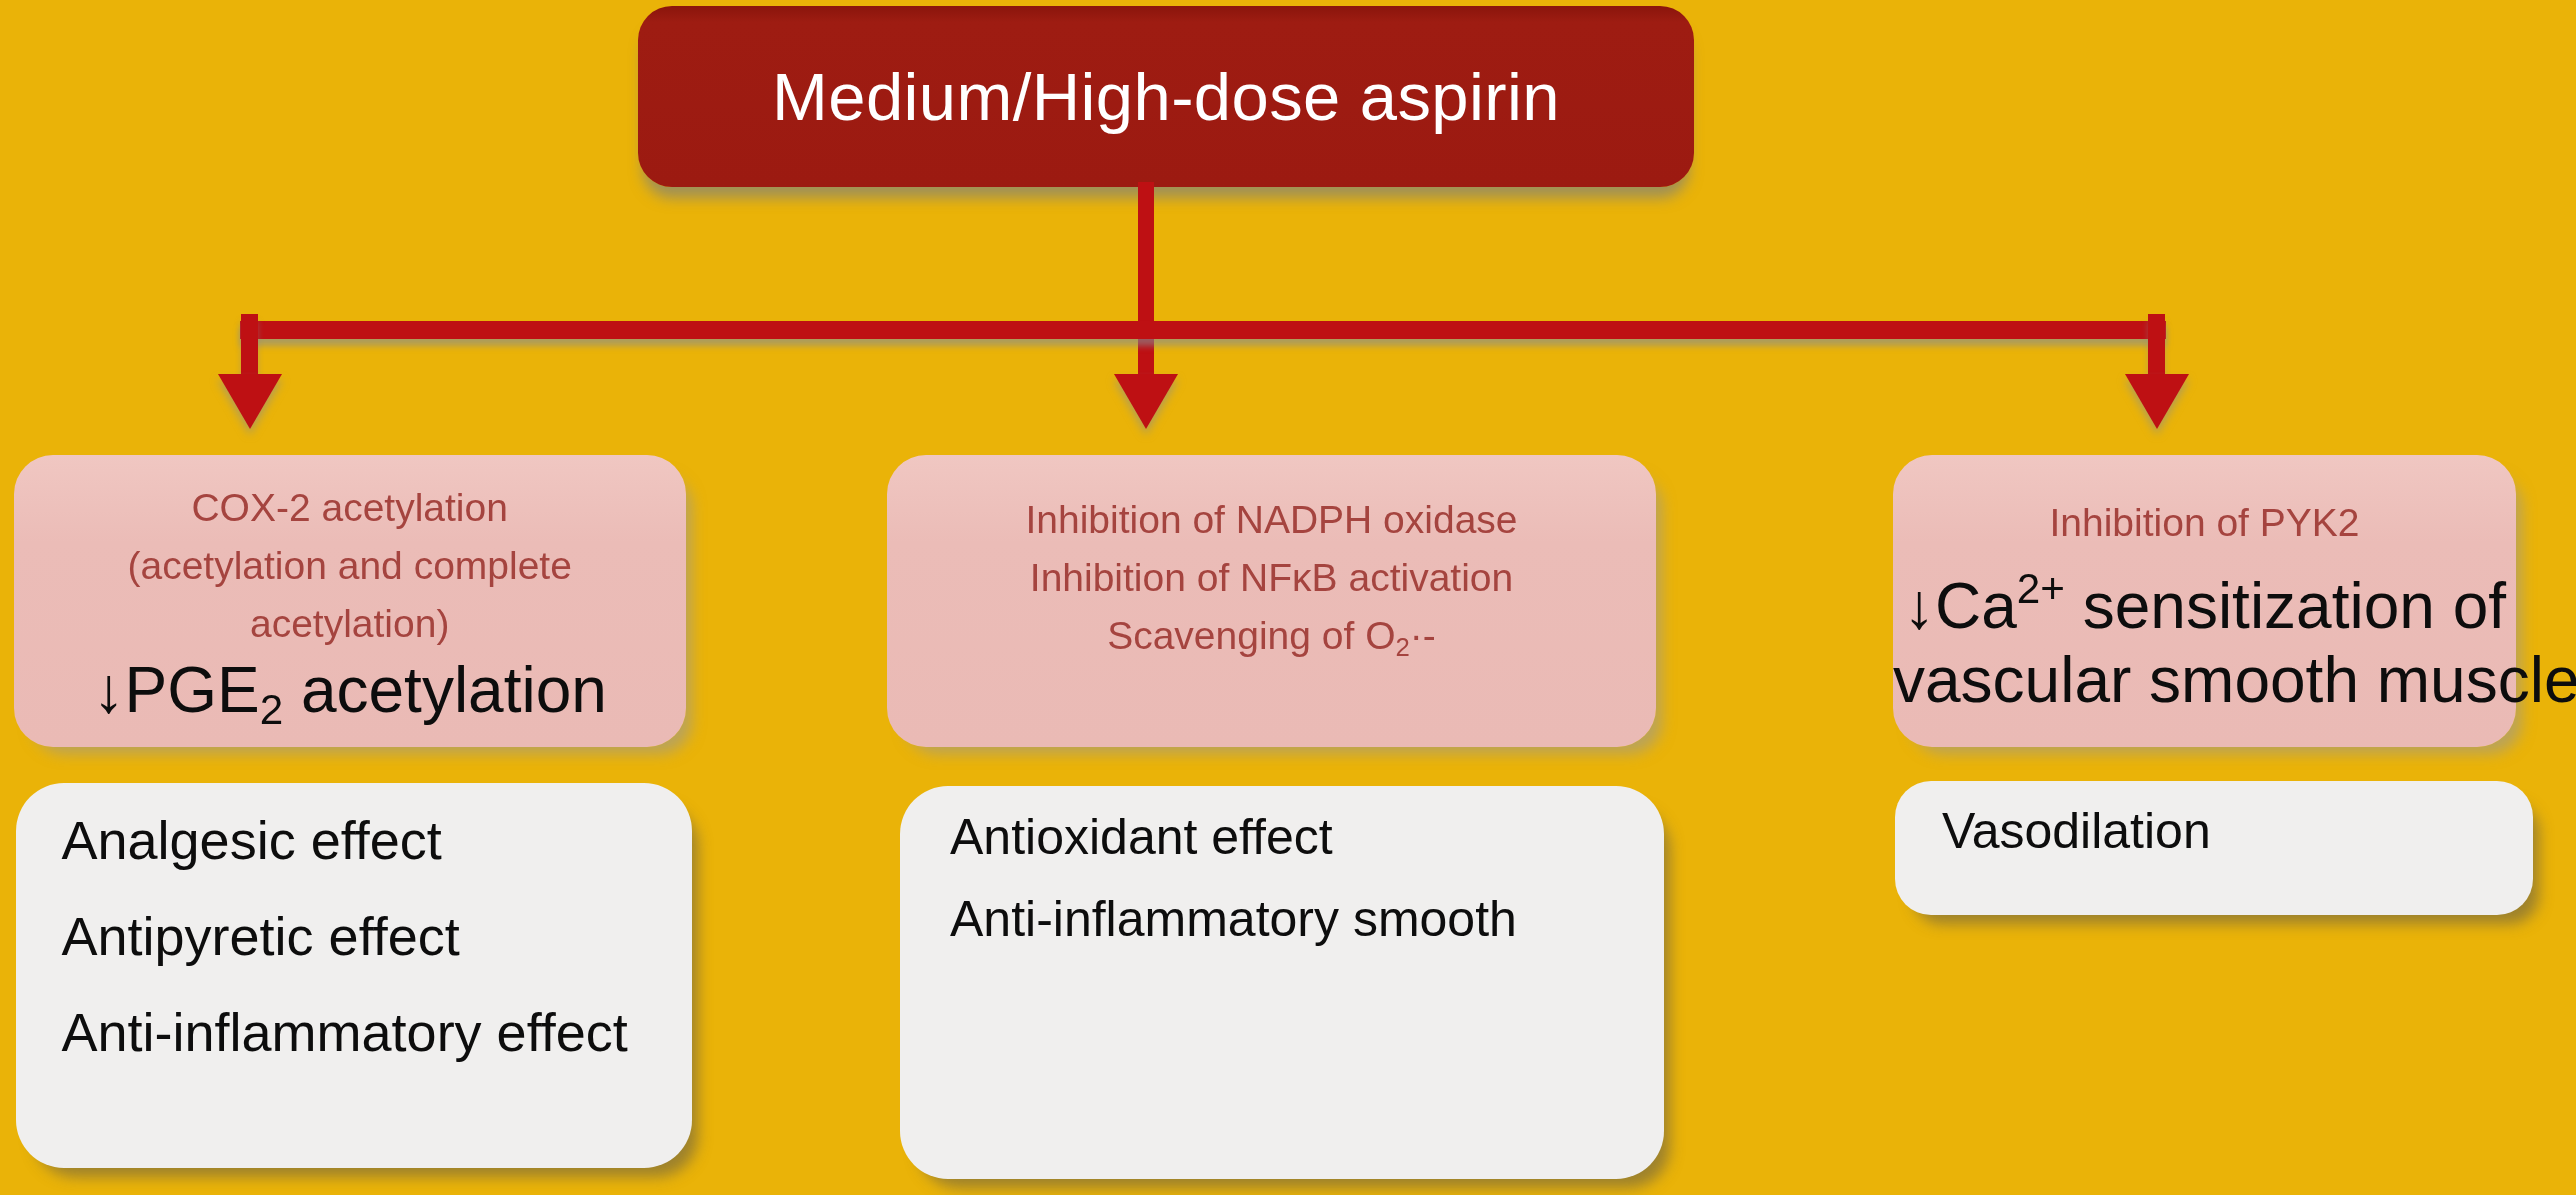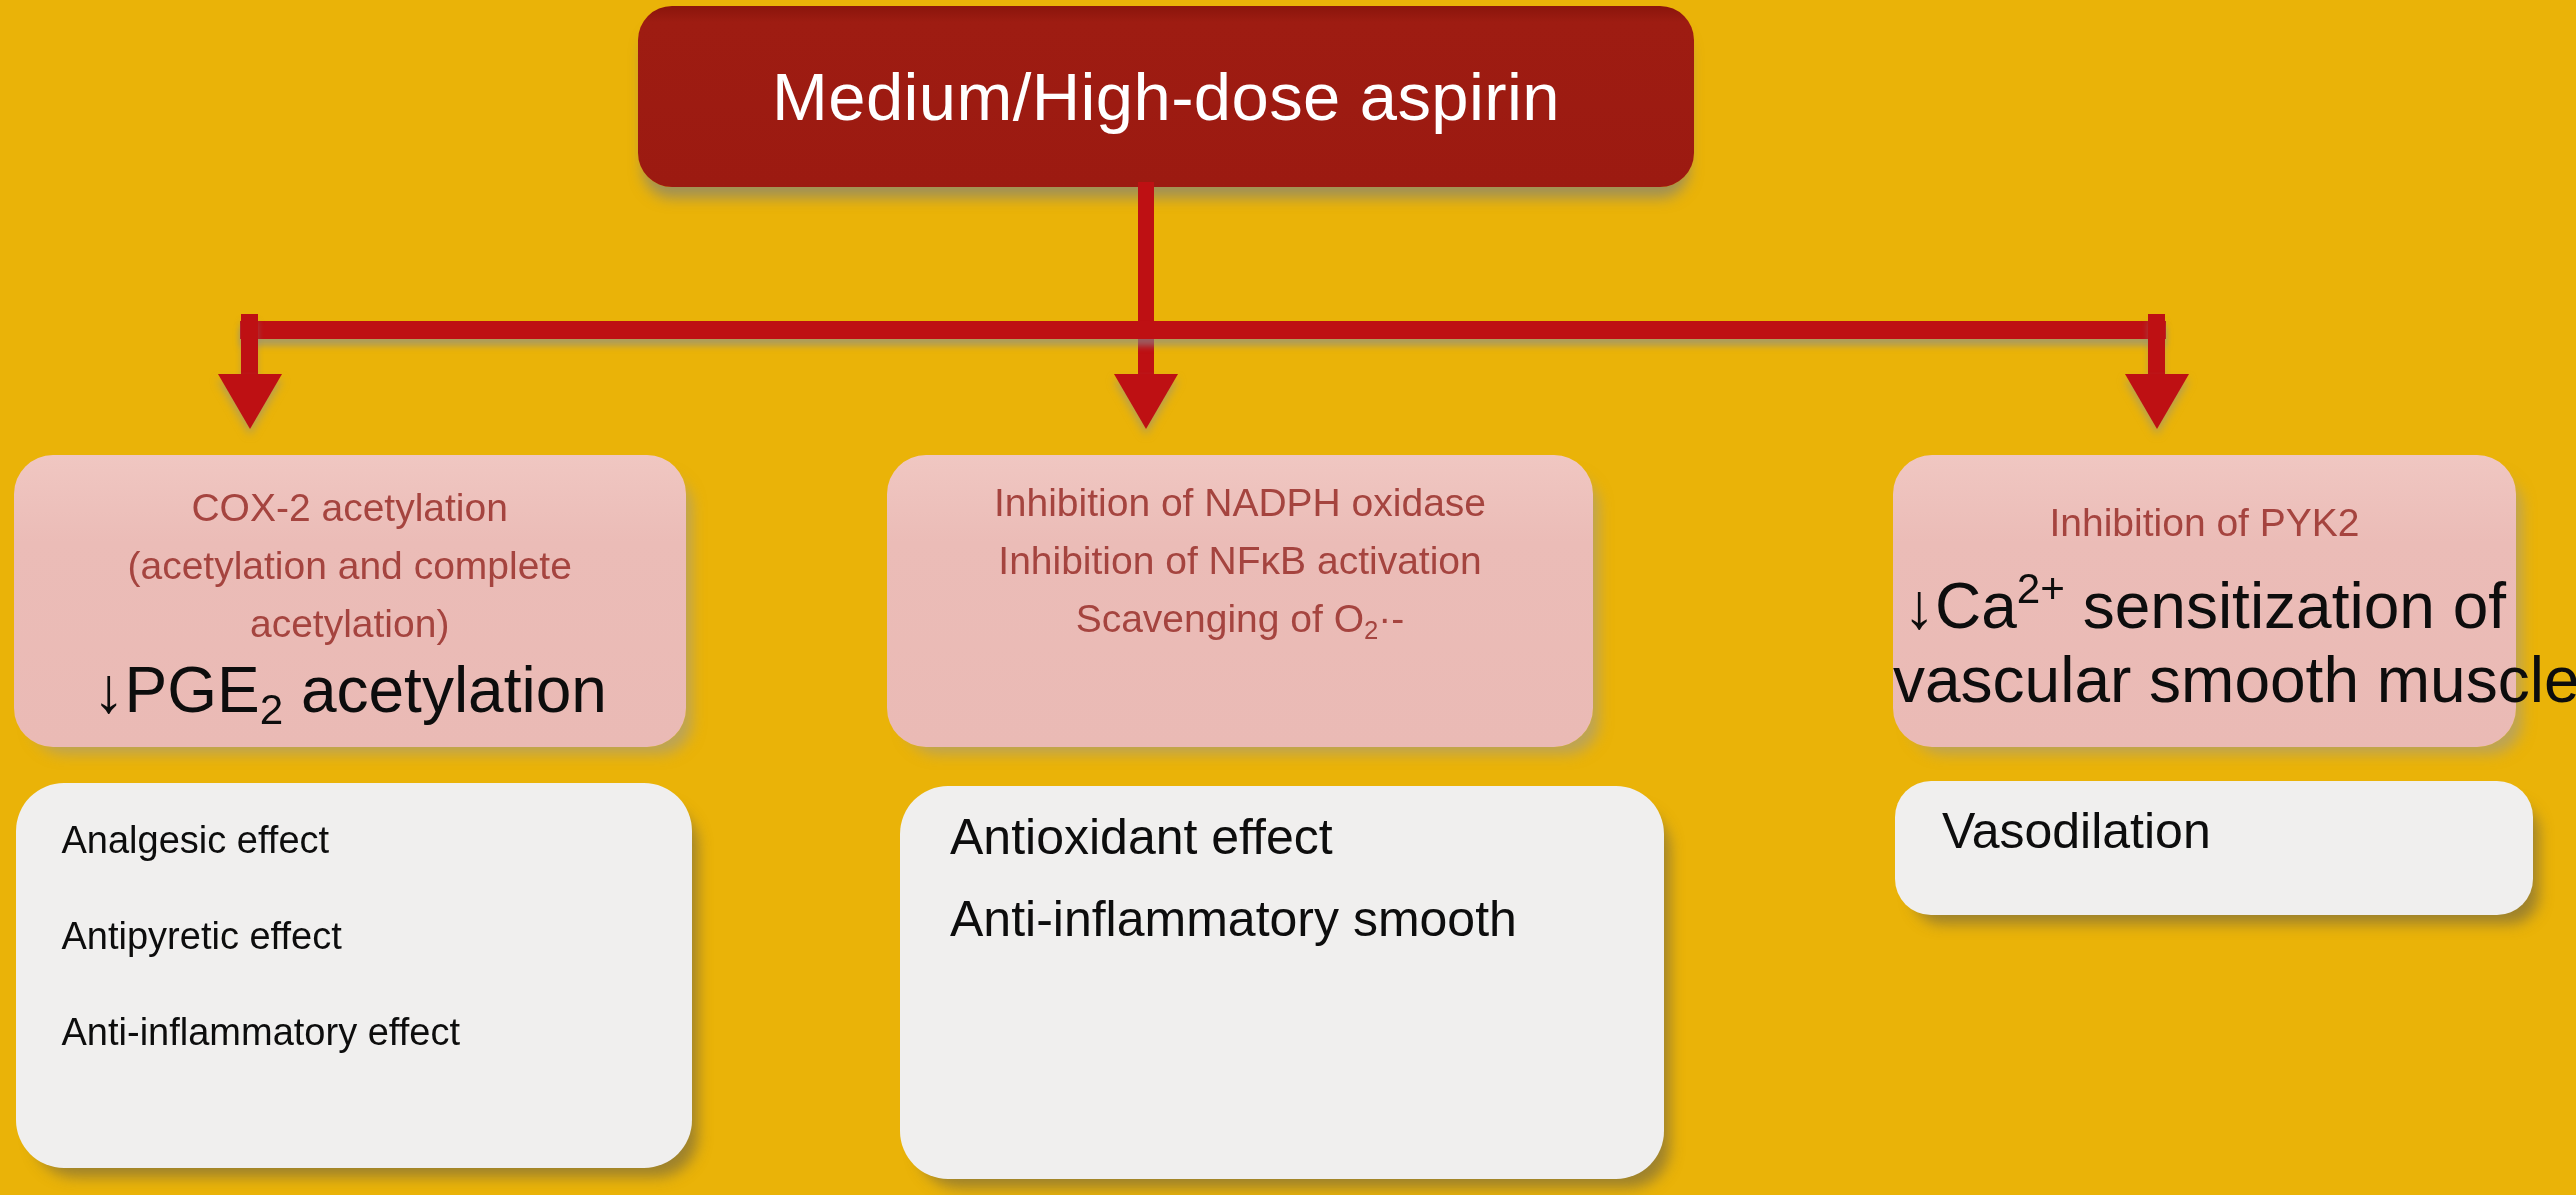--- a/index.html
+++ b/index.html
@@ -43,33 +43,33 @@
   .head-right{left:2125px;}
   
   .mech{
     position:absolute;top:455px;height:292px;
     background:linear-gradient(180deg,#f0c7c2 0%,#ebbcb7 30%,#eabab5 100%);
     border-radius:39px;
     box-shadow:12px 13.7px 13.7px -6.9px rgba(148,152,155,0.55);
     text-align:center;box-sizing:border-box;
   }
   .mech-0{left:13.7px;width:672px;padding-top:24px;}
-  .mech-1{left:887px;width:706px;padding-top:19px;}
+  .mech-1{left:887px;width:769px;padding-top:36px;}
   .mech-2{left:1893px;width:623px;padding-top:39px;}
   .mline{white-space:nowrap;}
   .mline.maroon{color:#a5443f;font-size:39px;line-height:58px;}
   .mline.black{color:#0d0d0d;font-size:64px;line-height:74px;}
   
   .eff{
     position:absolute;background:#f0efee;
     box-shadow:12px 15.5px 13.7px -6.9px rgba(82,82,82,0.5);
     box-sizing:border-box;color:#0d0d0d;text-align:left;
   }
   .eff-0{left:15.5px;top:783px;width:676px;height:385px;border-radius:48px;padding:8.6px 0 0 46px;}
-  .eff-0 .eline{font-size:38px;line-height:96px;}
+  .eff-0 .eline{font-size:54px;line-height:96px;}
   .eff-1{left:900px;top:786px;width:764px;height:393px;border-radius:48px;padding:10.3px 0 0 50px;}
   .eff-1 .eline{font-size:50px;line-height:82px;}
   .eff-2{left:1895px;top:781px;width:638px;height:134px;border-radius:36px;padding:8.6px 0 0 47px;}
   .eff-2 .eline{font-size:50px;line-height:82px;}
   .eline{white-space:nowrap;}
   
   .script-sub{font-size:66%;vertical-align:-0.28em;}
   .script-sup{font-size:66%;vertical-align:0.6em;}
 </style>
 </head>

